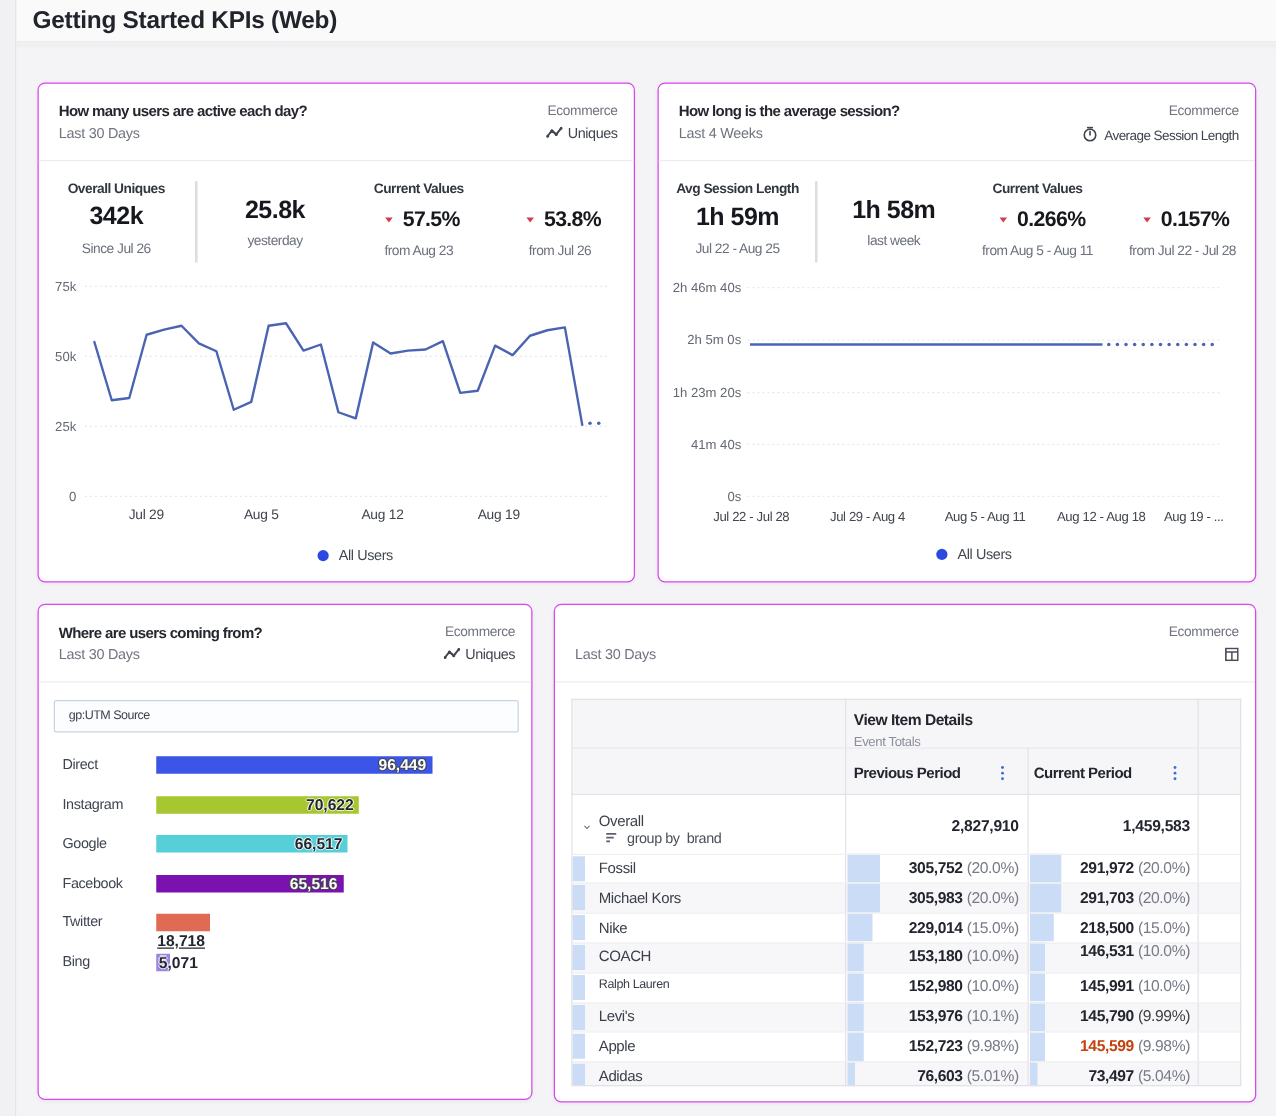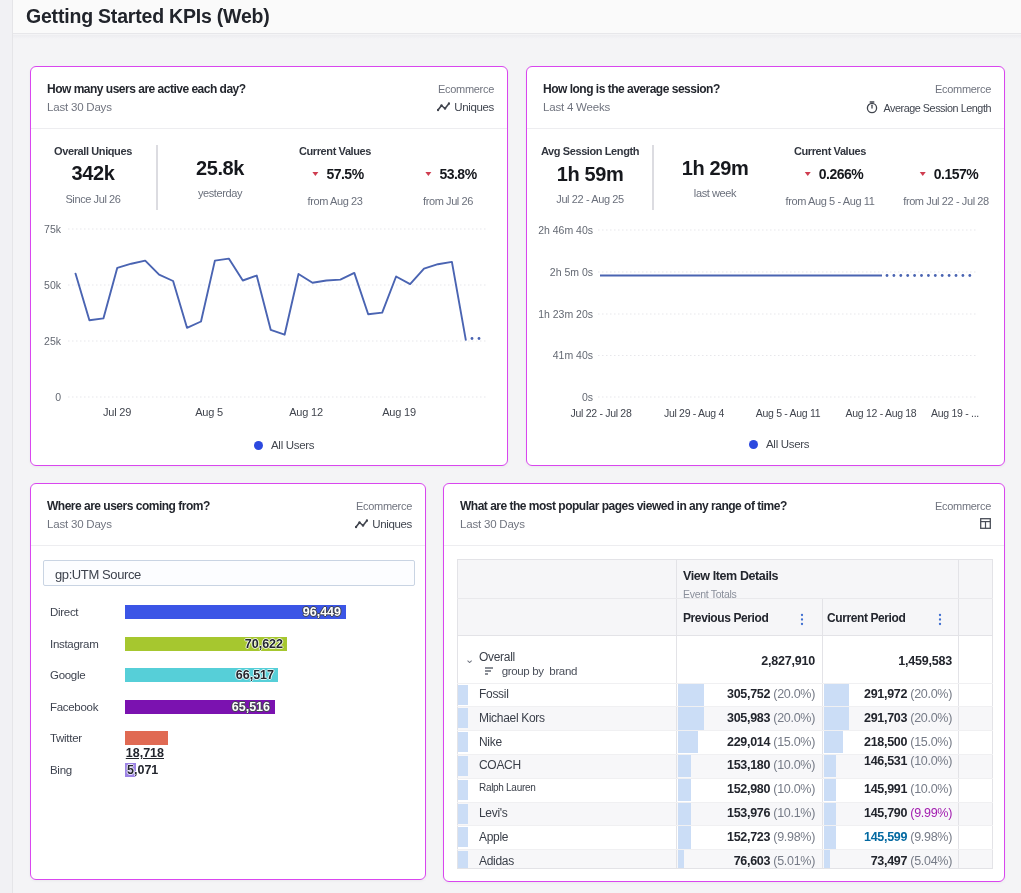--- a/index.html
+++ b/index.html
@@ -10,21 +10,21 @@
 .lstrip { position:absolute; left:0; top:0; width:13px; height:893px; background:#f1f1f4; border-right:1px solid #e5e5e8; }
 .card { position:absolute; background:#ffffff; border:1px solid #d946ef; border-radius:6px; box-shadow:0 1px 3px rgba(35,35,50,0.05); }
 .chead { position:absolute; left:0; top:0; right:0; height:62px; border-bottom:1px solid #ededf0; }
 .ctitle { position:absolute; left:16px; top:15px; font-size:12px; font-weight:bold; color:#24272e; letter-spacing:-0.5px; }
 .csub { position:absolute; left:16px; top:34px; font-size:11.5px; color:#70747f; letter-spacing:-0.2px; }
 .cr1 { position:absolute; right:13px; top:16px; font-size:11px; color:#70747f; letter-spacing:-0.3px; }
 .cr2 { position:absolute; right:13px; top:34px; font-size:11.5px; color:#40454f; letter-spacing:-0.35px; }
 .statlbl { position:absolute; font-size:11px; font-weight:bold; color:#32363f; text-align:center; transform:translateX(-50%); white-space:nowrap; letter-spacing:-0.4px; }
 .statval { position:absolute; font-size:20px; font-weight:bold; color:#16181d; text-align:center; transform:translateX(-50%); white-space:nowrap; letter-spacing:-0.4px; }
 .statcap { position:absolute; font-size:11px; color:#6b707c; text-align:center; transform:translateX(-50%); white-space:nowrap; letter-spacing:-0.4px; }
-.statpct { position:absolute; font-size:14px; font-weight:bold; color:#16181d; white-space:nowrap; transform:translateX(-50%); letter-spacing:-0.5px; }
+.statpct { position:absolute; font-size:17px; font-weight:bold; color:#16181d; white-space:nowrap; transform:translateX(-50%); letter-spacing:-0.5px; }
 .tri { display:inline-block; width:0; height:0; border-left:3.5px solid transparent; border-right:3.5px solid transparent; border-top:4.5px solid #cf3d50; vertical-align:middle; margin-right:8px; margin-bottom:2px; }
 .vdiv { position:absolute; width:2px; background:#dcdce1; }
 .legend { position:absolute; font-size:11.5px; color:#43474f; white-space:nowrap; letter-spacing:-0.3px; }
 .ldot { display:inline-block; width:9px; height:9px; border-radius:50%; background:#2c49df; vertical-align:-1px; margin-right:8px; }
 .blbl { position:absolute; font-size:11.5px; color:#3f4450; letter-spacing:-0.3px; }
 .bar { position:absolute; height:14px; }
 .bval { position:absolute; font-size:12.5px; font-weight:bold; white-space:nowrap; }
 .halo-w { color:#fdfdfd; text-shadow:-1px 0 0 #42464e, 1px 0 0 #42464e, 0 -1px 0 #42464e, 0 1px 0 #42464e; }
 .halo-d { color:#23262e; text-shadow:-1px 0 0 rgba(255,255,255,.75), 1px 0 0 rgba(255,255,255,.75), 0 -1px 0 rgba(255,255,255,.75), 0 1px 0 rgba(255,255,255,.75); }
 </style></head>
@@ -83,21 +83,21 @@
     <div class="cr1">Ecommerce</div>
     <div class="cr2"><svg width="12" height="13" viewBox="0 0 12 13" style="vertical-align:-2px;margin-right:5px;">
         <circle cx="6" cy="7" r="4.6" fill="none" stroke="#41454e" stroke-width="1.3"></circle>
         <line x1="6" y1="7" x2="6" y2="4.2" stroke="#41454e" stroke-width="1.3" stroke-linecap="round"></line>
         <line x1="4.2" y1="1" x2="7.8" y2="1" stroke="#41454e" stroke-width="1.4" stroke-linecap="round"></line>
       </svg><span style="font-size:10.8px;letter-spacing:-0.45px;">Average Session Length</span></div>
 <div class="statlbl" style="left:63px;top:78px;">Avg Session Length</div>
 <div class="statval" style="left:63px;top:96px;">1h 59m</div>
 <div class="statcap" style="left:63px;top:126px;">Jul 22 - Aug 25</div>
 <div class="vdiv" style="left:125px;top:78px;height:65px;"></div>
-<div class="statval" style="left:188px;top:90px;">1h 29m</div>
+<div class="statval" style="left:188px;top:90px;">1h 58m</div>
 <div class="statcap" style="left:188px;top:120px;">last week</div>
 <div class="statlbl" style="left:303px;top:78px;">Current Values</div>
 <div class="statpct" style="left:307px;top:99px;"><span class="tri"></span>0.266%</div>
 <div class="statcap" style="left:303px;top:128px;">from Aug 5 - Aug 11</div>
 <div class="statpct" style="left:422px;top:99px;"><span class="tri"></span>0.157%</div>
 <div class="statcap" style="left:419px;top:128px;">from Jul 22 - Jul 28</div>
 <svg class="abs" style="left:0;top:0;" width="477" height="400" viewBox="0 0 477 400">
 <line x1="71" y1="163" x2="451" y2="163" stroke="#e7e7eb" stroke-width="1" stroke-dasharray="1.5,2.5"></line>
       <text x="66" y="166.5" text-anchor="end" font-size="10.5" fill="#636872">2h 46m 40s</text>
       <line x1="71" y1="205" x2="451" y2="205" stroke="#e7e7eb" stroke-width="1" stroke-dasharray="1.5,2.5"></line>
@@ -136,21 +136,21 @@
     <div class="csub">Last 30 Days</div>
     <div class="cr1">Ecommerce</div>
     <div class="cr2"><svg width="13" height="10" viewBox="0 0 13 10" style="vertical-align:-1px;margin-right:4px;">
         <polyline points="1,8 4.5,3.5 8,6.5 12,1.5" fill="none" stroke="#41454e" stroke-width="1.6" stroke-linecap="round" stroke-linejoin="round"></polyline>
         <circle cx="1" cy="8" r="1.2" fill="#41454e"></circle>
         <circle cx="4.5" cy="3.5" r="1.2" fill="#41454e"></circle>
         <circle cx="8" cy="6.5" r="1.2" fill="#41454e"></circle>
         <circle cx="12" cy="1.5" r="1.2" fill="#41454e"></circle>
       </svg>Uniques</div>
 <div class="abs" style="left:12px;top:76px;width:372px;height:26px;background:#fcfdff;border:1px solid #c9d4e3;border-radius:2px;"></div>
-<div class="abs" style="left:24px;top:83px;font-size:13px;color:#3d424d;letter-spacing:-0.4px;">gp:UTM Source</div>
+<div class="abs" style="left:24px;top:83px;font-size:10px;color:#3d424d;letter-spacing:-0.4px;">gp:UTM Source</div>
 <div class="blbl" style="left:19px;top:122px;">Direct</div>
 <div class="bar" style="left:94px;top:121px;width:221px;background:#3b55e6;"></div>
 <div class="bval halo-w" style="left:310px;top:121px;transform:translateX(-100%);">96,449</div>
 <div class="blbl" style="left:19px;top:154px;">Instagram</div>
 <div class="bar" style="left:94px;top:153px;width:162px;background:#a6c72f;"></div>
 <div class="bval halo-d" style="left:252px;top:153px;transform:translateX(-100%);">70,622</div>
 <div class="blbl" style="left:19px;top:185px;">Google</div>
 <div class="bar" style="left:94px;top:184px;width:153px;background:#56cfd8;"></div>
 <div class="bval halo-d" style="left:243px;top:184px;transform:translateX(-100%);">66,517</div>
 <div class="blbl" style="left:19px;top:217px;">Facebook</div>
@@ -158,21 +158,20 @@
 <div class="bval halo-w" style="left:239px;top:216px;transform:translateX(-100%);">65,516</div>
 <div class="blbl" style="left:19px;top:248px;">Twitter</div>
 <div class="bar" style="left:94px;top:247px;width:43px;background:#e06a53;"></div>
 <div class="bval halo-d" style="left:133px;top:262px;transform:translateX(-100%);text-decoration:underline;">18,718</div>
 <div class="blbl" style="left:19px;top:280px;">Bing</div>
 <div class="bar" style="left:94px;top:279px;width:11px;background:#9c83e4;"></div>
 <div class="bval halo-d" style="left:96px;top:279px;">5,071</div>
 </div>
 <div class="card" style="left:443px;top:483px;width:562px;height:399px;">
 <div class="chead"></div>
-    <div class="ctitle">What are the most popular pages viewed in any range of time?</div>
     <div class="csub">Last 30 Days</div>
     <div class="cr1">Ecommerce</div>
     <div class="cr2"><svg width="11" height="11" viewBox="0 0 11 11" style="vertical-align:-1px;">
         <rect x="0.7" y="0.7" width="9.6" height="9.6" fill="none" stroke="#4a4e58" stroke-width="1.3"></rect>
         <line x1="0.7" y1="3.6" x2="10.3" y2="3.6" stroke="#4a4e58" stroke-width="1.2"></line>
         <line x1="5.5" y1="3.6" x2="5.5" y2="10.3" stroke="#4a4e58" stroke-width="1.2"></line>
       </svg></div>
 <div class="abs" style="left:13px;top:74.6px;width:536px;height:76.70000000000002px;background:#f6f6f8;"></div>
 <div class="abs" style="left:13px;top:222.3px;width:536px;height:23.8px;background:#f7f7f9;"></div>
 <div class="abs" style="left:13px;top:269.9px;width:536px;height:23.8px;background:#f7f7f9;"></div>
@@ -229,27 +228,27 @@
 <div class="abs" style="left:35px;top:298.1px;font-size:10px;color:#3a3f49;letter-spacing:-0.3px;">Ralph Lauren</div>
 <div class="abs" style="left:233.5px;top:294.2px;width:13.8px;height:22.8px;background:#cbddf6;"></div>
 <div class="abs" style="left:379.5px;top:294.2px;width:12.8px;height:22.8px;background:#cbddf6;"></div>
 <div class="abs" style="left:371px;top:298.1px;font-size:12.5px;white-space:nowrap;letter-spacing:-0.3px;transform:translateX(-100%);"><span style="font-weight:bold;color:#22252d;">152,980</span> <span style="color:#767b87;">(10.0%)</span></div>
 <div class="abs" style="left:508px;top:298.1px;font-size:12.5px;white-space:nowrap;letter-spacing:-0.3px;transform:translateX(-100%);"><span style="font-weight:bold;color:#22252d;">145,991</span> <span style="color:#767b87;">(10.0%)</span></div>
 <div class="abs" style="left:14px;top:319.5px;width:10px;height:20.0px;background:#cbddf6;"></div>
 <div class="abs" style="left:35px;top:321.9px;font-size:12px;color:#3a3f49;letter-spacing:-0.3px;">Levi's</div>
 <div class="abs" style="left:233.5px;top:318.0px;width:13.9px;height:22.8px;background:#cbddf6;"></div>
 <div class="abs" style="left:379.5px;top:318.0px;width:12.8px;height:22.8px;background:#cbddf6;"></div>
 <div class="abs" style="left:371px;top:321.9px;font-size:12.5px;white-space:nowrap;letter-spacing:-0.3px;transform:translateX(-100%);"><span style="font-weight:bold;color:#22252d;">153,976</span> <span style="color:#767b87;">(10.1%)</span></div>
-<div class="abs" style="left:508px;top:321.9px;font-size:12.5px;white-space:nowrap;letter-spacing:-0.3px;transform:translateX(-100%);"><span style="font-weight:bold;color:#22252d;">145,790</span> <span style="color:#a21caf;">(9.99%)</span></div>
+<div class="abs" style="left:508px;top:321.9px;font-size:12.5px;white-space:nowrap;letter-spacing:-0.3px;transform:translateX(-100%);"><span style="font-weight:bold;color:#22252d;">145,790</span> <span style="color:#404040;">(9.99%)</span></div>
 <div class="abs" style="left:14px;top:343.3px;width:10px;height:20.0px;background:#cbddf6;"></div>
 <div class="abs" style="left:35px;top:345.7px;font-size:12px;color:#3a3f49;letter-spacing:-0.3px;">Apple</div>
 <div class="abs" style="left:233.5px;top:341.8px;width:13.7px;height:22.8px;background:#cbddf6;"></div>
 <div class="abs" style="left:379.5px;top:341.8px;width:12.8px;height:22.8px;background:#cbddf6;"></div>
 <div class="abs" style="left:371px;top:345.7px;font-size:12.5px;white-space:nowrap;letter-spacing:-0.3px;transform:translateX(-100%);"><span style="font-weight:bold;color:#22252d;">152,723</span> <span style="color:#767b87;">(9.98%)</span></div>
-<div class="abs" style="left:508px;top:345.7px;font-size:12.5px;white-space:nowrap;letter-spacing:-0.3px;transform:translateX(-100%);"><span style="font-weight:bold;color:#0369a1;">145,599</span> <span style="color:#767b87;">(9.98%)</span></div>
+<div class="abs" style="left:508px;top:345.7px;font-size:12.5px;white-space:nowrap;letter-spacing:-0.3px;transform:translateX(-100%);"><span style="font-weight:bold;color:#c2410c;">145,599</span> <span style="color:#767b87;">(9.98%)</span></div>
 <div class="abs" style="left:14px;top:367.1px;width:10px;height:17.3px;background:#cbddf6;"></div>
 <div class="abs" style="left:35px;top:369.5px;font-size:12px;color:#3a3f49;letter-spacing:-0.3px;">Adidas</div>
 <div class="abs" style="left:233.5px;top:365.6px;width:6.9px;height:19.3px;background:#cbddf6;"></div>
 <div class="abs" style="left:379.5px;top:365.6px;width:6.5px;height:19.3px;background:#cbddf6;"></div>
 <div class="abs" style="left:371px;top:369.5px;font-size:12.5px;white-space:nowrap;letter-spacing:-0.3px;transform:translateX(-100%);"><span style="font-weight:bold;color:#22252d;">76,603</span> <span style="color:#767b87;">(5.01%)</span></div>
 <div class="abs" style="left:508px;top:369.5px;font-size:12.5px;white-space:nowrap;letter-spacing:-0.3px;transform:translateX(-100%);"><span style="font-weight:bold;color:#22252d;">73,497</span> <span style="color:#767b87;">(5.04%)</span></div>
 <div class="abs" style="left:13px;top:74.6px;width:536px;height:310.79999999999995px;border:1px solid #e3e3e7;pointer-events:none;"></div>
 <div class="abs" style="left:232px;top:74.6px;width:1px;height:310.79999999999995px;background:#e3e3e7;"></div>
 <div class="abs" style="left:378px;top:114.3px;width:1px;height:271.09999999999997px;background:#e3e3e7;"></div>
 <div class="abs" style="left:514.4px;top:74.6px;width:1px;height:310.79999999999995px;background:#e3e3e7;"></div>

